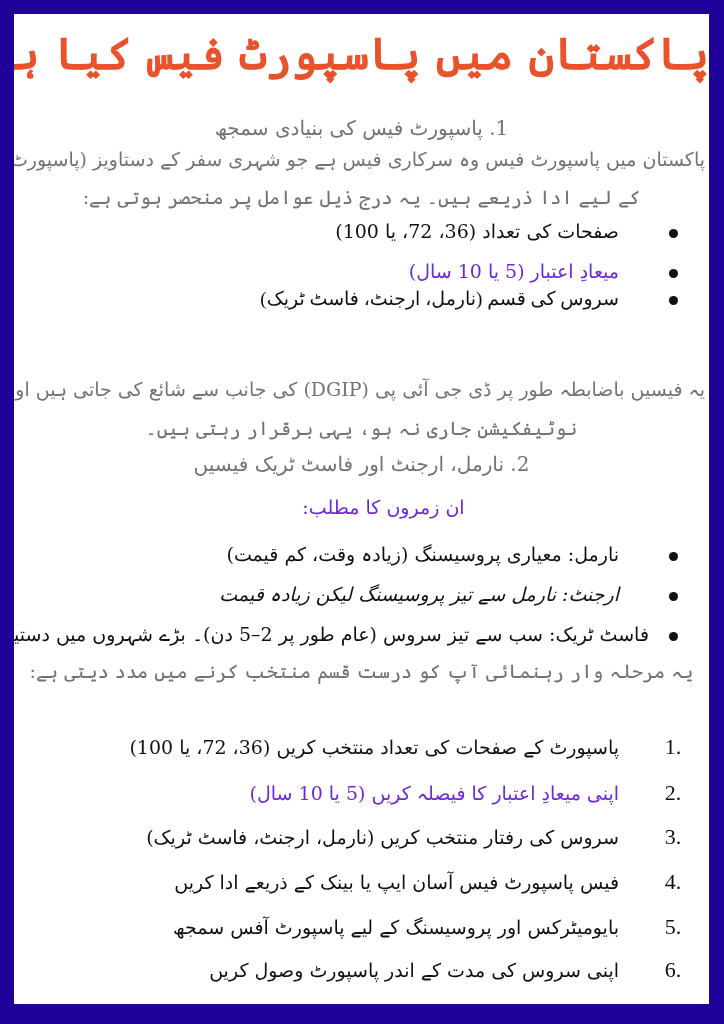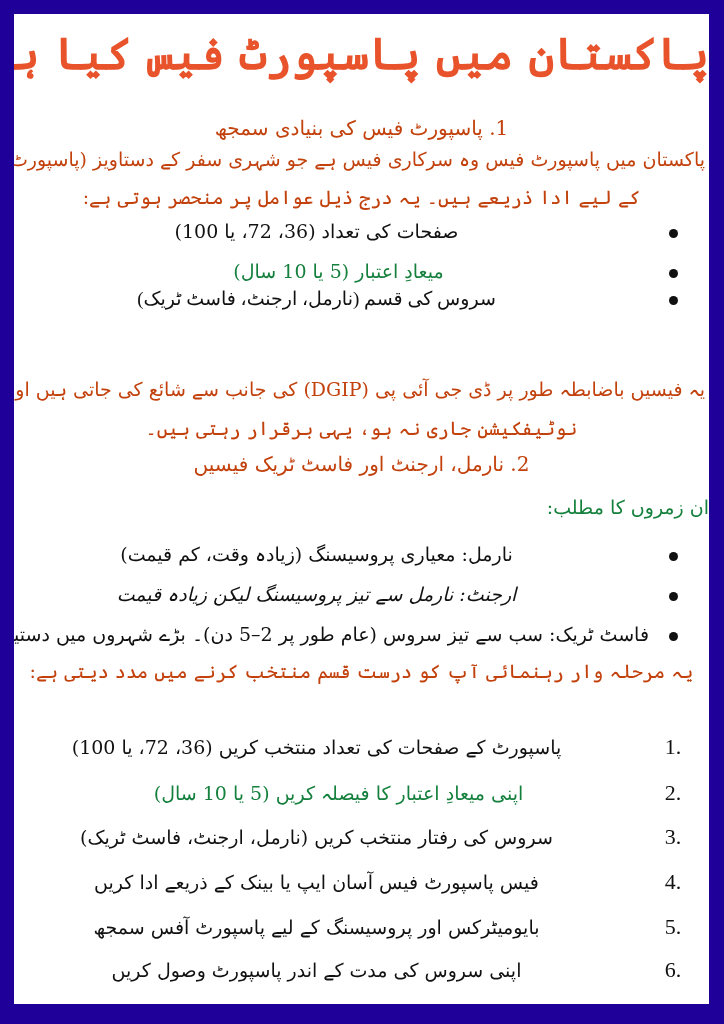--- a/index.html
+++ b/index.html
@@ -22,39 +22,39 @@
       height: 990px;
       background: #ffffff;
       direction: rtl;
       overflow: hidden;
     }
     .line {
       position: absolute;
       left: 0;
       right: 0;
       text-align: center;
-      color: #c2410c;
+      color: #737373;
       white-space: nowrap;
       line-height: 1;
     }
     .title {
       top: 18px;
       font-size: 44px;
       color: #e8532b;
       font-weight: bold;
       letter-spacing: 1px;
     }
     .h {
       font-size: 20px;
     }
     .p {
       font-size: 19px;
     }
     .blue {
-      color: #15803d;
+      color: #6d28d9;
       padding-left: 44px;
     }
     .row {
       position: absolute;
       left: 0;
       right: 0;
       height: 30px;
       white-space: nowrap;
       color: #111111;
       font-size: 19px;
@@ -77,21 +77,20 @@
       vertical-align: middle;
     }
     .row .num {
       font-size: 22px;
       font-family: "Liberation Serif", serif;
     }
     .row .txt {
       position: absolute;
       right: 90px;
       left: 0;
-      text-align: center;
     }
     .row .txt.wide {
       right: 60px;
       left: 0;
       text-align: right;
     }
   </style>
 </head>
 <body>
 
@@ -114,21 +113,21 @@
   </div>
   <div class="row" style="top:270px;font-family:Liberation Serif, serif;">
     <span class="marker"><span class="dot"></span></span>
     <span class="txt">سروس کی قسم (نارمل، ارجنٹ، فاسٹ ٹریک)</span>
   </div>
 
   <div class="line p" style="top:366px; left:-4px; right:4px;">یہ فیسیں باضابطہ طور پر ڈی جی آئی پی (DGIP) کی جانب سے شائع کی جاتی ہیں اور جب تک نئی</div>
   <div class="line p" style="top:405px;">نوٹیفکیشن جاری نہ ہو، یہی برقرار رہتی ہیں۔</div>
 
   <div class="line h" style="top:440px;">2. نارمل، ارجنٹ اور فاسٹ ٹریک فیسیں</div>
-  <div class="line p blue" style="top:484px;text-align:right;">ان زمروں کا مطلب:</div>
+  <div class="line p blue" style="top:484px;">ان زمروں کا مطلب:</div>
 
   <div class="row" style="top:525px;">
     <span class="marker"><span class="dot"></span></span>
     <span class="txt">نارمل: معیاری پروسیسنگ (زیادہ وقت، کم قیمت)</span>
   </div>
   <div class="row" style="top:565px;font-style:italic;">
     <span class="marker"><span class="dot"></span></span>
     <span class="txt">ارجنٹ: نارمل سے تیز پروسیسنگ لیکن زیادہ قیمت</span>
   </div>
   <div class="row" style="top:605px;">

